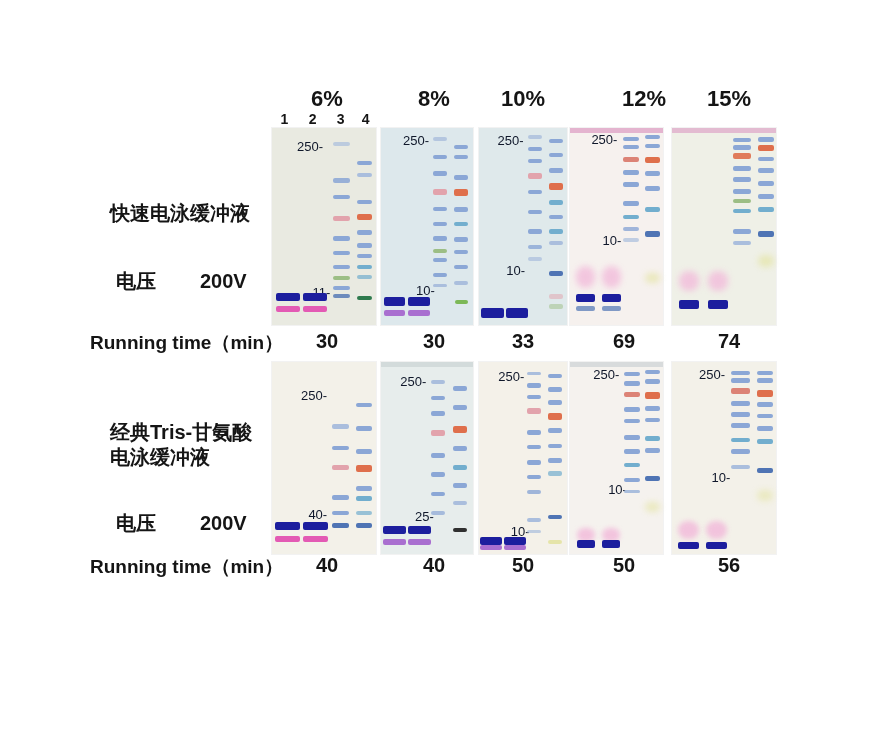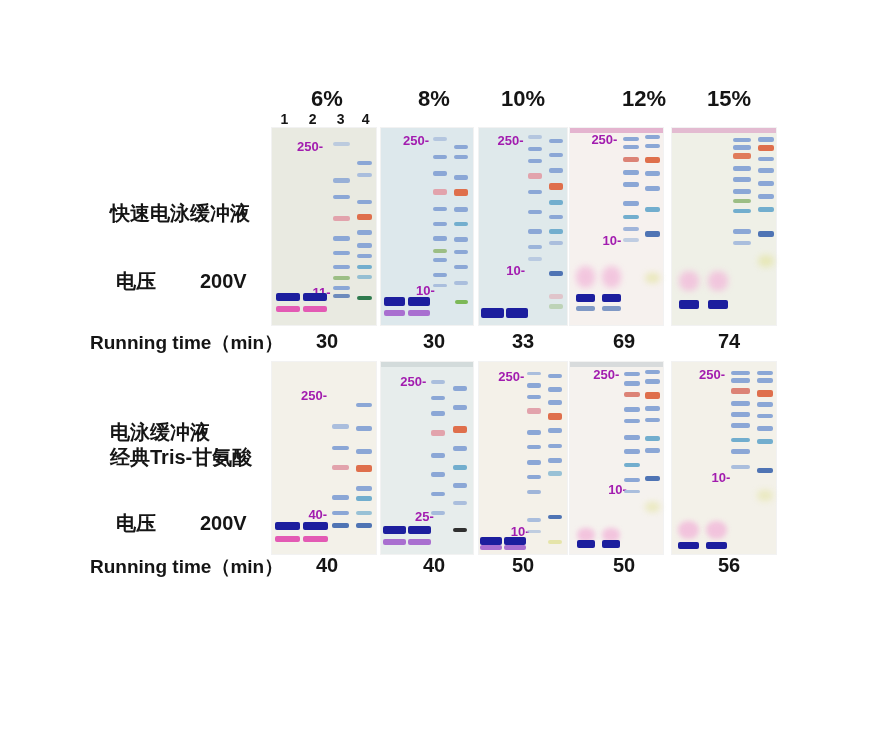--- a/index.html
+++ b/index.html
@@ -10,21 +10,21 @@
   .hdr-conc-label{position:absolute;left:158px;top:86px;font-size:22px;font-weight:600;letter-spacing:2px;}
   .conc{position:absolute;transform:translateX(-50%);font-size:22px;font-weight:600;white-space:nowrap;}
   .lane-num{position:absolute;transform:translateX(-50%);font-size:14px;font-weight:700;}
   .buf{position:absolute;font-size:20px;font-weight:600;line-height:25px;white-space:nowrap;}
   .volt{position:absolute;left:116px;font-size:20px;font-weight:600;white-space:nowrap;}
   .volt .vv{margin-left:44px;}
   .rt-label{position:absolute;left:90px;font-size:19px;font-weight:600;white-space:nowrap;}
   .rt-val{position:absolute;transform:translateX(-50%);font-size:20px;font-weight:600;}
   .gel{position:absolute;box-shadow:0 0 0 1px rgba(0,0,0,0.05);}
   .gel-edge{position:absolute;left:0;top:0;width:100%;height:2.4%;opacity:.75;}
-  .mw{position:absolute;font-size:13px;font-weight:700;color:#a21caf;white-space:nowrap;line-height:1;}
+  .mw{position:absolute;font-size:13px;font-weight:400;color:#0f172a;white-space:nowrap;line-height:1;}
   .band{position:absolute;}
   .caption{
     position:absolute;left:50%;top:588px;transform:translateX(-50%);
     font-size:25px;font-weight:700;white-space:nowrap;letter-spacing:.5px;
   }
 </style>
 </head>
 <body>
 
 <div class="page">
@@ -184,22 +184,22 @@
         <div class="band" style="left: 83%; top: 33.5%; width: 15%; height: 2.4%; background: rgb(139, 167, 214); opacity: 1; filter: blur(0.5px); border-radius: 2px;"></div>
         <div class="band" style="left: 83%; top: 40%; width: 15%; height: 2.4%; background: rgb(114, 174, 206); opacity: 1; filter: blur(0.5px); border-radius: 2px;"></div>
         <div class="band" style="left: 83%; top: 52.5%; width: 15%; height: 2.6%; background: rgb(79, 116, 180); opacity: 1; filter: blur(0.5px); border-radius: 2px;"></div>
         <div class="band" style="left: 83%; top: 64.5%; width: 15%; height: 6%; background: rgb(226, 226, 154); opacity: 0.6; filter: blur(3px); border-radius: 8px;"></div>
         <div class="band" style="left: 7%; top: 72.5%; width: 19%; height: 10%; background: rgb(242, 188, 219); opacity: 0.8; filter: blur(3px); border-radius: 9px;"></div>
         <div class="band" style="left: 35%; top: 72.5%; width: 19%; height: 10%; background: rgb(242, 188, 219); opacity: 0.8; filter: blur(3px); border-radius: 9px;"></div>
         <div class="band" style="left: 7%; top: 87.5%; width: 19%; height: 4.5%; background: rgb(28, 30, 158); opacity: 1; filter: blur(0.5px); border-radius: 2px;"></div>
         <div class="band" style="left: 35%; top: 87.5%; width: 19%; height: 4.5%; background: rgb(28, 30, 158); opacity: 1; filter: blur(0.5px); border-radius: 2px;"></div>
       </div>
       <div class="buf" style="left: 110px; top: 420px;">
+        <div class="bufline">经典Tris-甘氨酸</div>
         <div class="bufline">电泳缓冲液</div>
-        <div class="bufline">经典Tris-甘氨酸</div>
       </div>
       <div class="volt" style="top: 510px;"><div class="vl" style="display: inline-block;">电压</div><div class="vv" style="display: inline-block;">200V</div></div>
       <div class="rt-label" style="top: 554px;">Running time（min）</div>
       <div class="rt-val" style="left: 327px; top: 554px;">40</div>
       <div class="rt-val" style="left: 434px; top: 554px;">40</div>
       <div class="rt-val" style="left: 523px; top: 554px;">50</div>
       <div class="rt-val" style="left: 624px; top: 554px;">50</div>
       <div class="rt-val" style="left: 729px; top: 554px;">56</div>
       <div class="gel" style="left: 272px; top: 362px; width: 104px; height: 192px; background: rgb(243, 241, 233);">
         <div class="mw" style="left: 28%; top: 14%;">250-</div>

